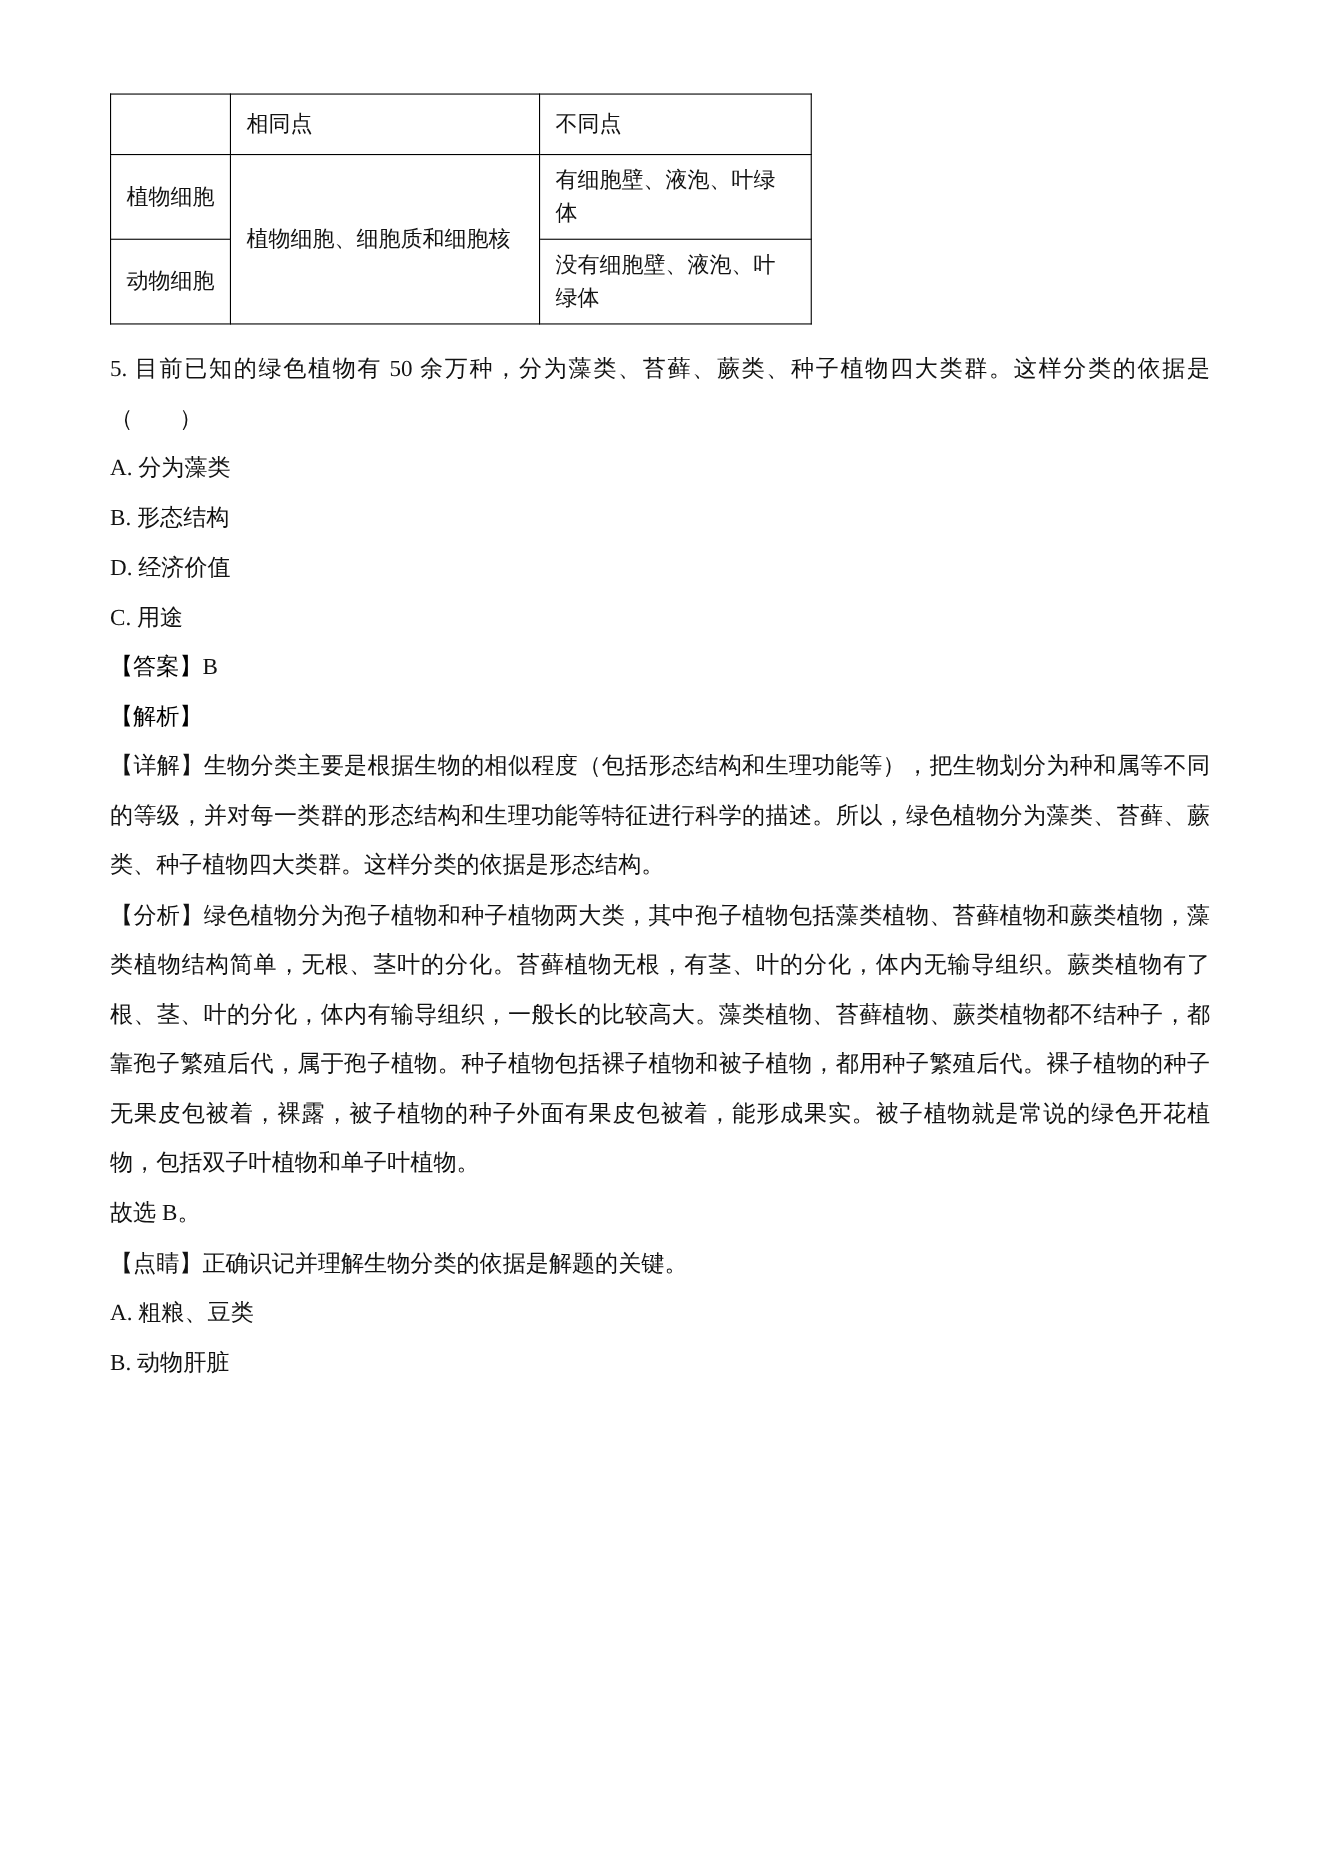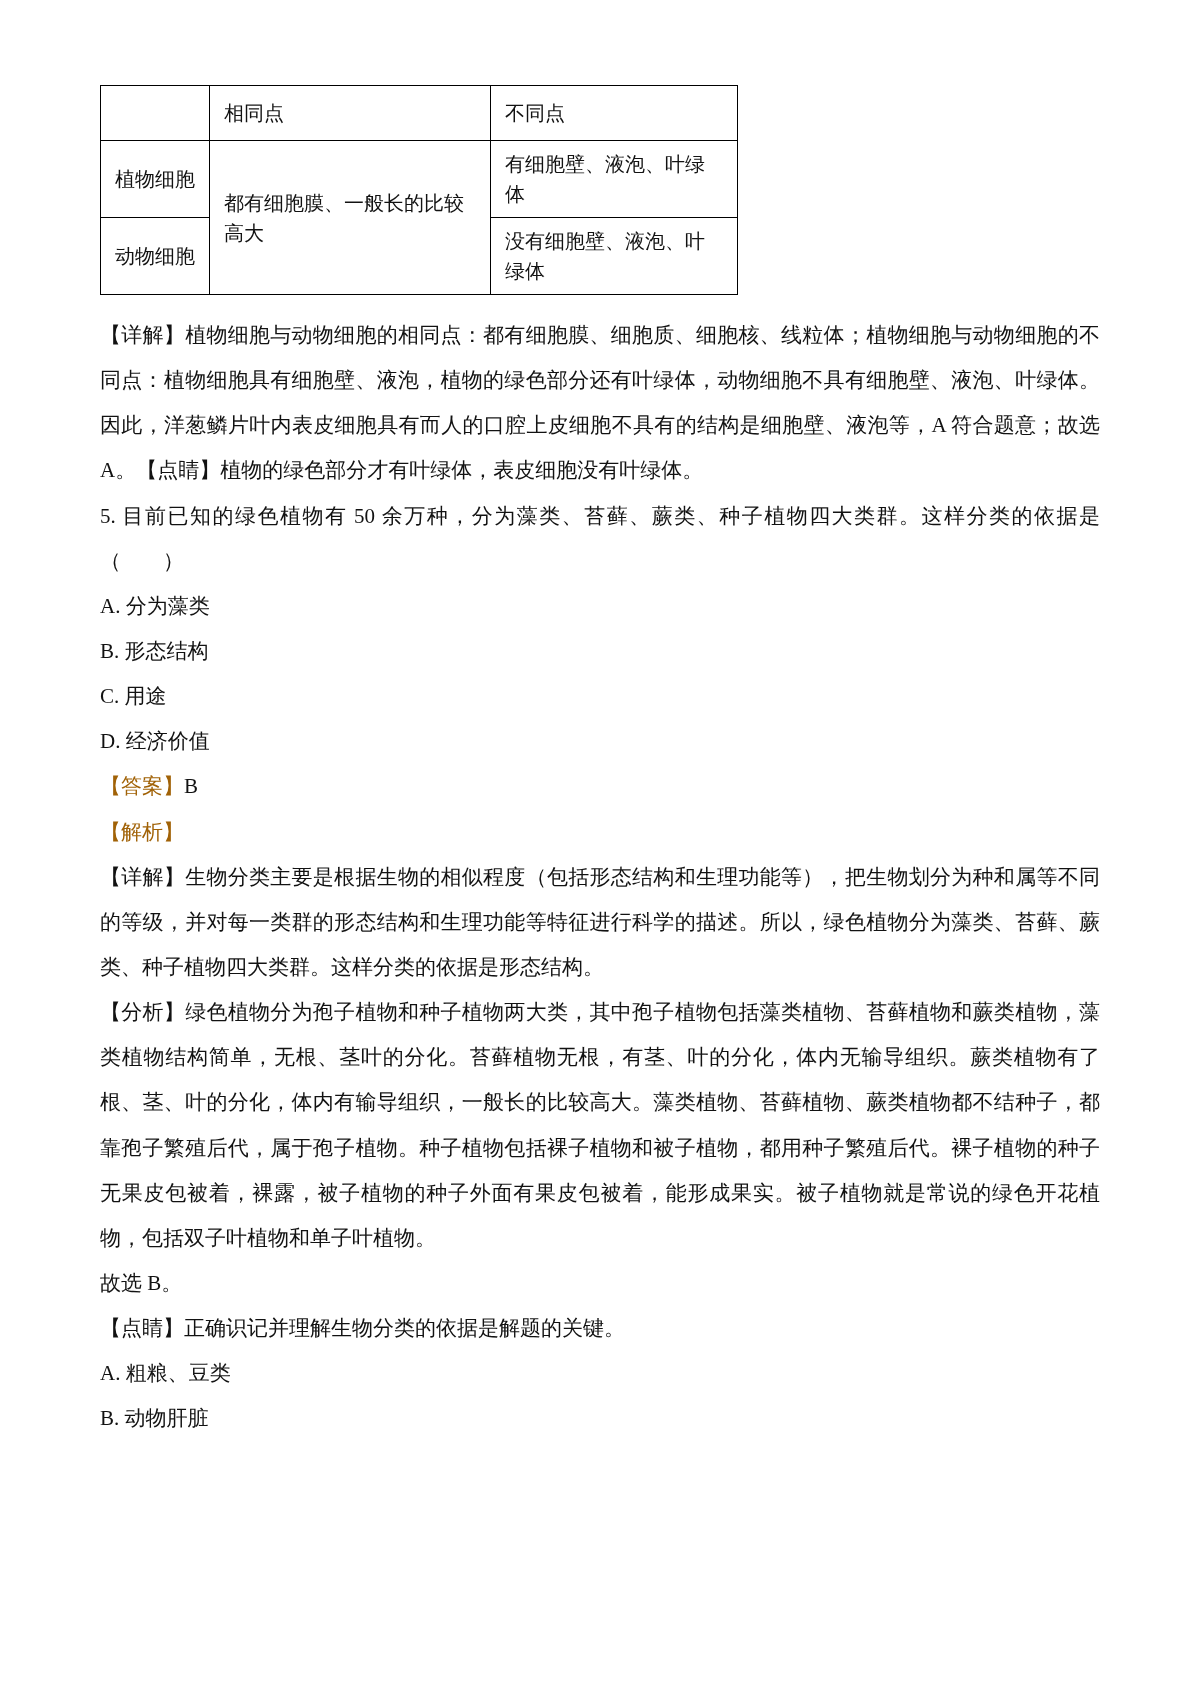--- a/index.html
+++ b/index.html
@@ -21,21 +21,21 @@
   p.para {
     margin: 0;
     line-height: 2.15;
     text-align: justify;
   }
   p.line {
     margin: 0;
     line-height: 2.15;
     text-align: left;
   }
-  .blue { color: #a16207; }
+  .blue { color: #000000; }
 
   table.cmp {
     border-collapse: collapse;
     margin: 0 0 18px 0;
     table-layout: fixed;
   }
   table.cmp td {
     border: 1.5px solid #000;
     padding: 8px 14px;
     font-size: 20px;
@@ -57,37 +57,36 @@
 
   <table class="cmp">
     <tbody>
         <tr class="hdr">
       <td class="col-label"></td>
       <td class="col-same">相同点</td>
       <td class="col-diff">不同点</td>
     </tr>
     <tr class="body">
       <td>植物细胞</td>
-      <td rowspan="2">都有细胞膜、一般长的比较高大</td>
+      <td rowspan="2">植物细胞、细胞质和细胞核</td>
       <td>有细胞壁、液泡、叶绿体</td>
     </tr>
     <tr class="body">
       <td>动物细胞</td>
       <td>没有细胞壁、液泡、叶绿体</td>
     </tr>
   </tbody>
     </table>
 
-  <p class="para">【详解】植物细胞与动物细胞的相同点：都有细胞膜、细胞质、细胞核、线粒体；植物细胞与动物细胞的不同点：植物细胞具有细胞壁、液泡，植物的绿色部分还有叶绿体，动物细胞不具有细胞壁、液泡、叶绿体。因此，洋葱鳞片叶内表皮细胞具有而人的口腔上皮细胞不具有的结构是细胞壁、液泡等，A 符合题意；故选 A。【点睛】植物的绿色部分才有叶绿体，表皮细胞没有叶绿体。</p>
 
   <p class="para">5. 目前已知的绿色植物有 50 余万种，分为藻类、苔藓、蕨类、种子植物四大类群。这样分类的依据是（　　）</p>
   <p class="line">A.  分为藻类</p>
   <p class="line">B.  形态结构</p>
+  <p class="line">D.  经济价值</p>
   <p class="line">C.  用途</p>
-  <p class="line">D.  经济价值</p>
 
   <p class="line"><span class="blue">【答案】</span><span>B</span></p>
 
   <p class="line"><span class="blue">【解析】</span></p>
 
   <p class="para mt-gap">【详解】生物分类主要是根据生物的相似程度（包括形态结构和生理功能等），把生物划分为种和属等不同的等级，并对每一类群的形态结构和生理功能等特征进行科学的描述。所以，绿色植物分为藻类、苔藓、蕨类、种子植物四大类群。这样分类的依据是形态结构。</p>
 
   <p class="para">【分析】绿色植物分为孢子植物和种子植物两大类，其中孢子植物包括藻类植物、苔藓植物和蕨类植物，藻类植物结构简单，无根、茎叶的分化。苔藓植物无根，有茎、叶的分化，体内无输导组织。蕨类植物有了根、茎、叶的分化，体内有输导组织，一般长的比较高大。藻类植物、苔藓植物、蕨类植物都不结种子，都靠孢子繁殖后代，属于孢子植物。种子植物包括裸子植物和被子植物，都用种子繁殖后代。裸子植物的种子无果皮包被着，裸露，被子植物的种子外面有果皮包被着，能形成果实。被子植物就是常说的绿色开花植物，包括双子叶植物和单子叶植物。</p>
 
   <p class="line">故选 B。</p>

